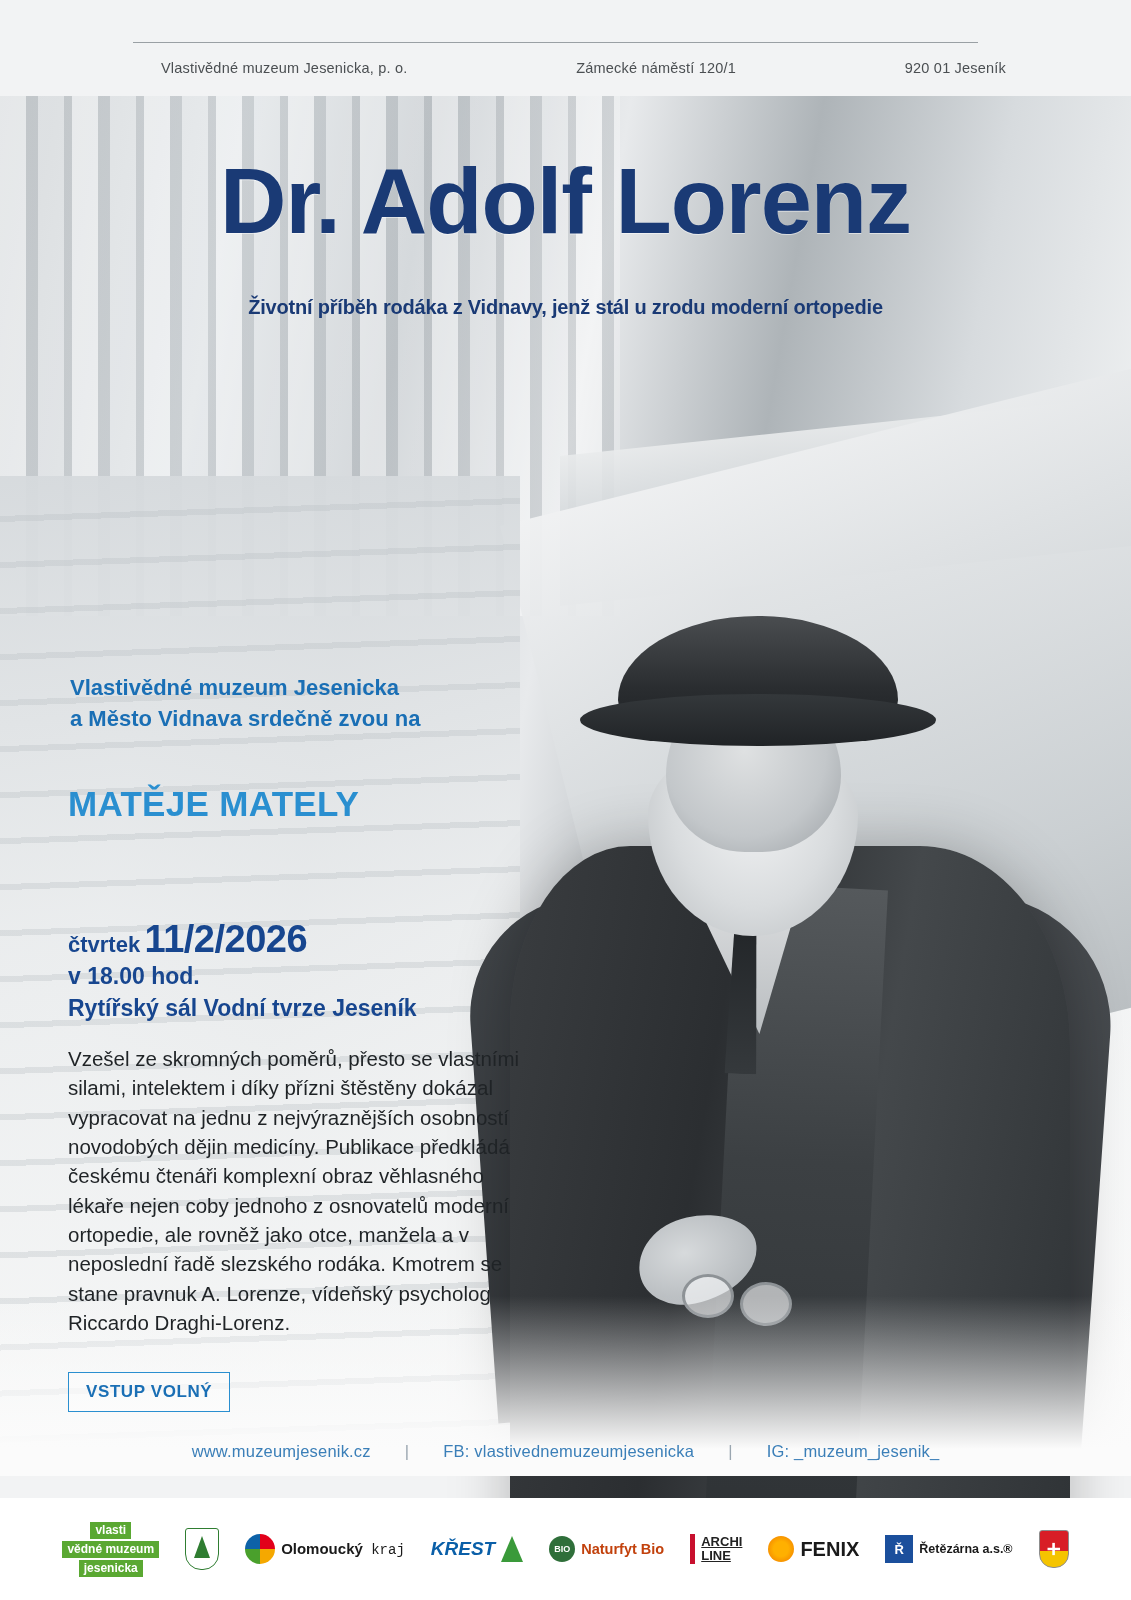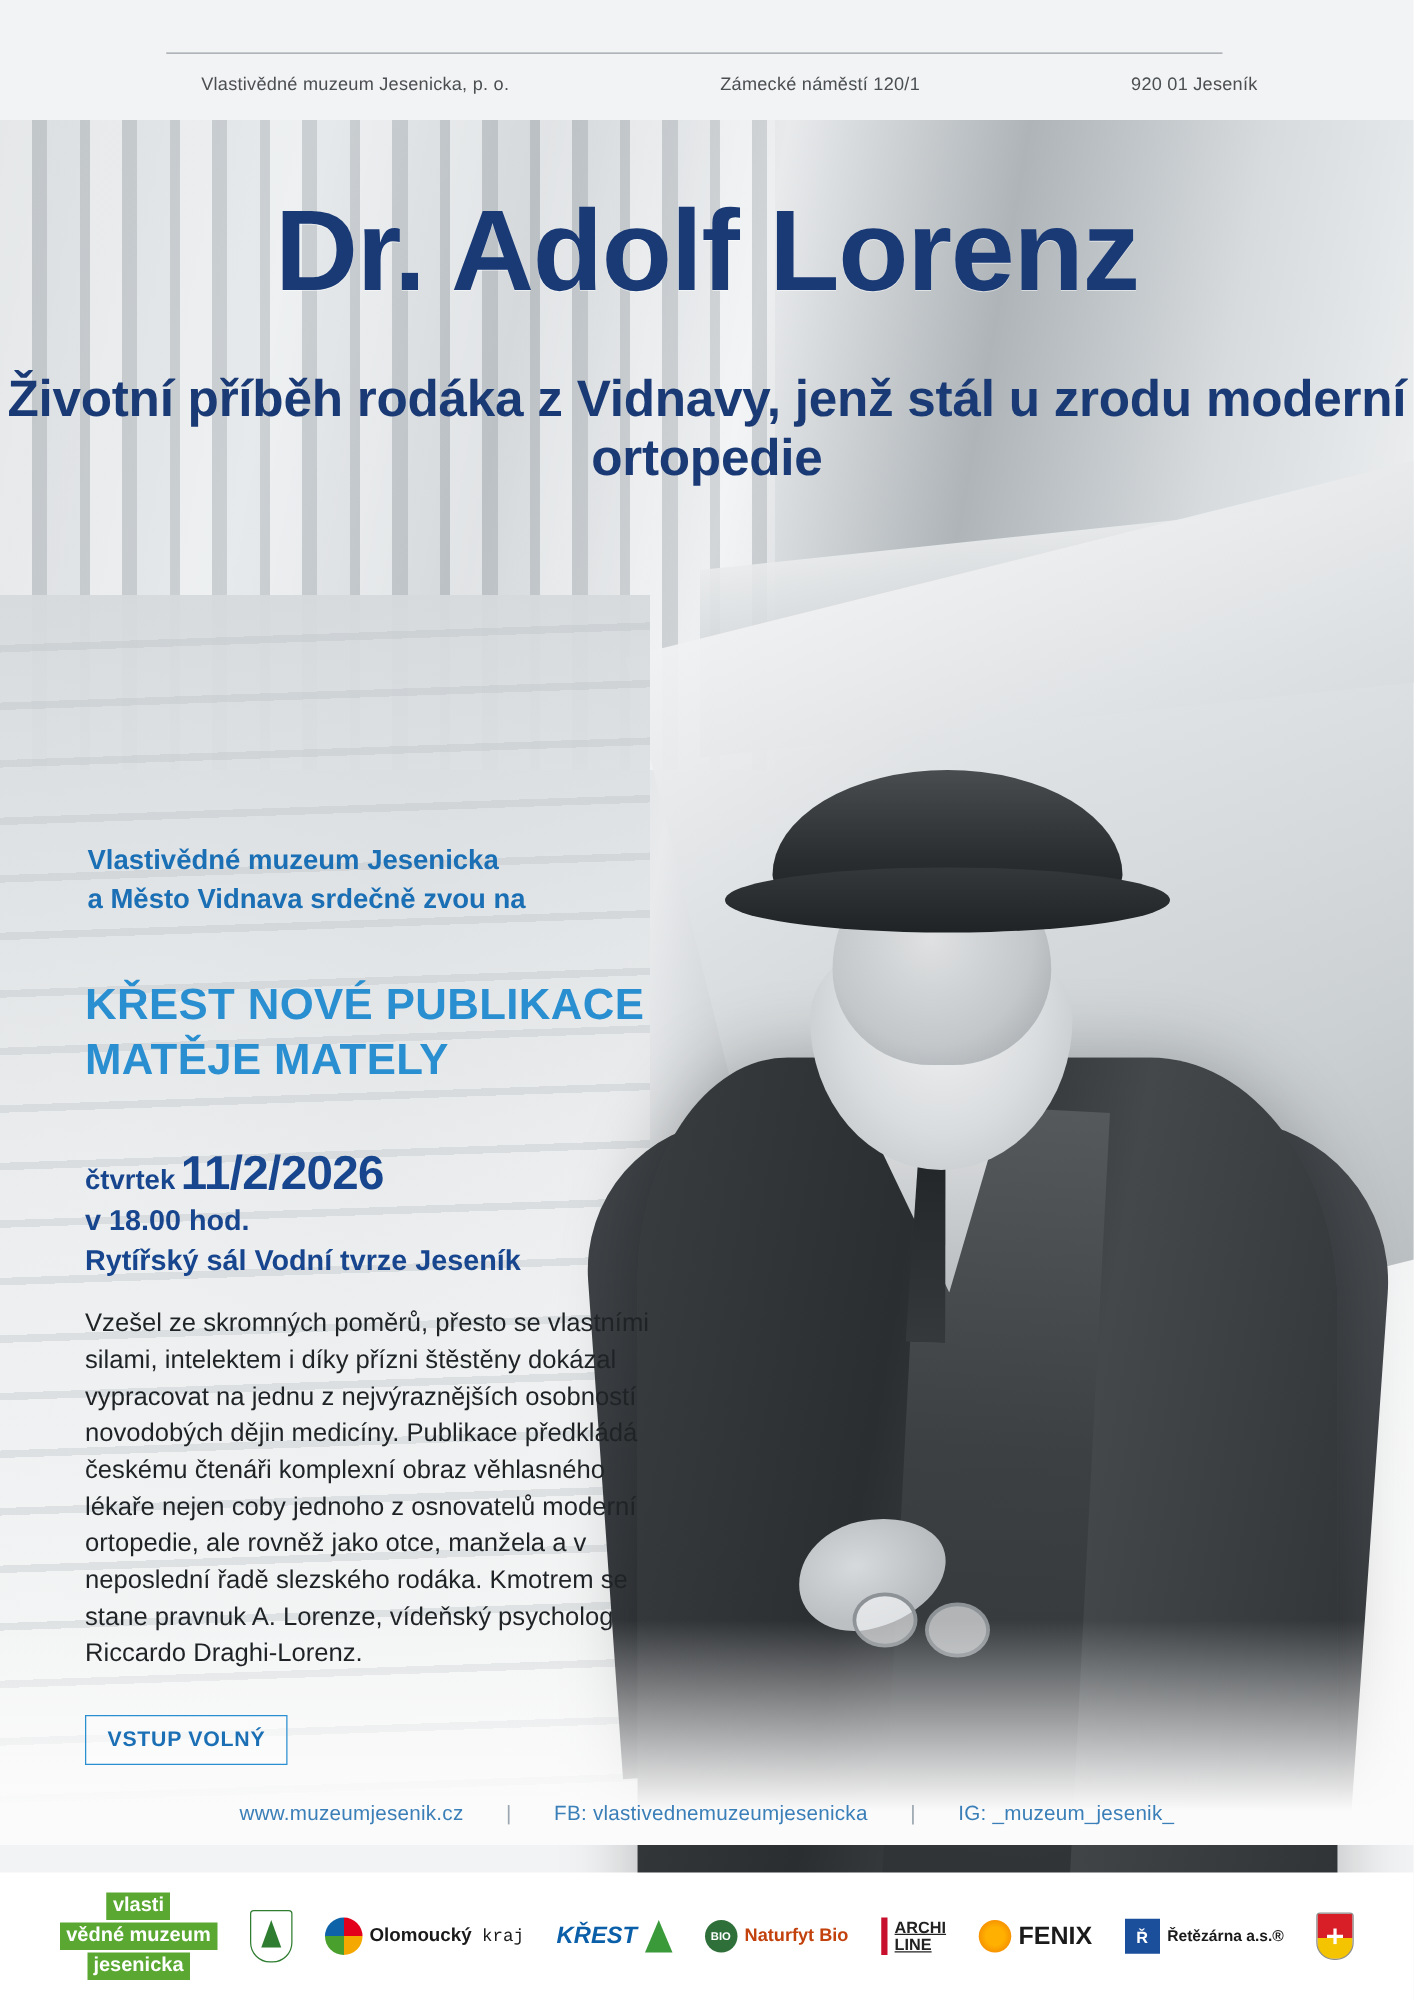--- a/index.html
+++ b/index.html
@@ -159,21 +159,21 @@
     position: absolute; left: 0; top: 155px; width: 1131px;
     text-align: center;
     font-size: 92px; font-weight: bold; color: #1a3a75;
     letter-spacing: -1px;
     line-height: 1;
     text-shadow: 0 1px 0 rgba(255,255,255,.5);
   }
   .subtitle {
     position: absolute; left: 0; top: 296px; width: 1131px;
     text-align: center;
-    font-size: 41px; font-weight: bold; color: #1a3a75;
+    font-size: 20px; font-weight: bold; color: #1a3a75;
     letter-spacing: -.2px;
   }
 
   
   .invite {
     position: absolute; left: 70px; top: 672px; width: 470px;
     font-size: 22px; font-weight: bold; color: #1a6fb5; line-height: 1.42;
   }
   .event-title {
     position: absolute; left: 68px; top: 782px; width: 520px;
@@ -215,21 +215,21 @@
   .logos {
     position: absolute; left: 0; top: 1498px; width: 1131px; height: 102px;
     background: #ffffff;
     display: flex; align-items: center; justify-content: center; gap: 26px;
     padding: 0 60px;
   }
   .logo { display: flex; align-items: center; gap: 6px; white-space: nowrap; }
 
   .logo-vmj { display: flex; flex-direction: column; gap: 2px; }
   .logo-vmj i {
-    font-style: normal; font-size: 16px; font-weight: bold; color: #ffffff;
+    font-style: normal; font-size: 12px; font-weight: bold; color: #ffffff;
     background: #5aa832; padding: 1px 5px; line-height: 1.25;
   }
 
   .logo-shield {
     width: 34px; height: 42px; background: #ffffff; border: 1.6px solid #2f7d31;
     border-radius: 3px 3px 16px 16px; position: relative;
   }
   .logo-shield::after {
     content: "";
     position: absolute; left: 50%; top: 7px; transform: translateX(-50%);
@@ -322,21 +322,20 @@
 
   <div class="title">Dr. Adolf Lorenz</div>
   <div class="subtitle">Životní příběh rodáka z Vidnavy, jenž stál u zrodu moderní ortopedie</div>
 
   <div class="invite">
     <div>Vlastivědné muzeum Jesenicka</div>
     <div>a Město Vidnava srdečně zvou na</div>
   </div>
 
   <div class="event-title">
-    <div>KŘEST NOVÉ PUBLIKACE</div>
     <div>MATĚJE MATELY</div>
   </div>
 
   <div class="when">
     <div class="line1">
       <span class="day">čtvrtek</span>
       <span class="date">11/2/2026</span>
     </div>
     <div class="time">v 18.00 hod.</div>
     <div class="place">Rytířský sál Vodní tvrze Jeseník</div>

